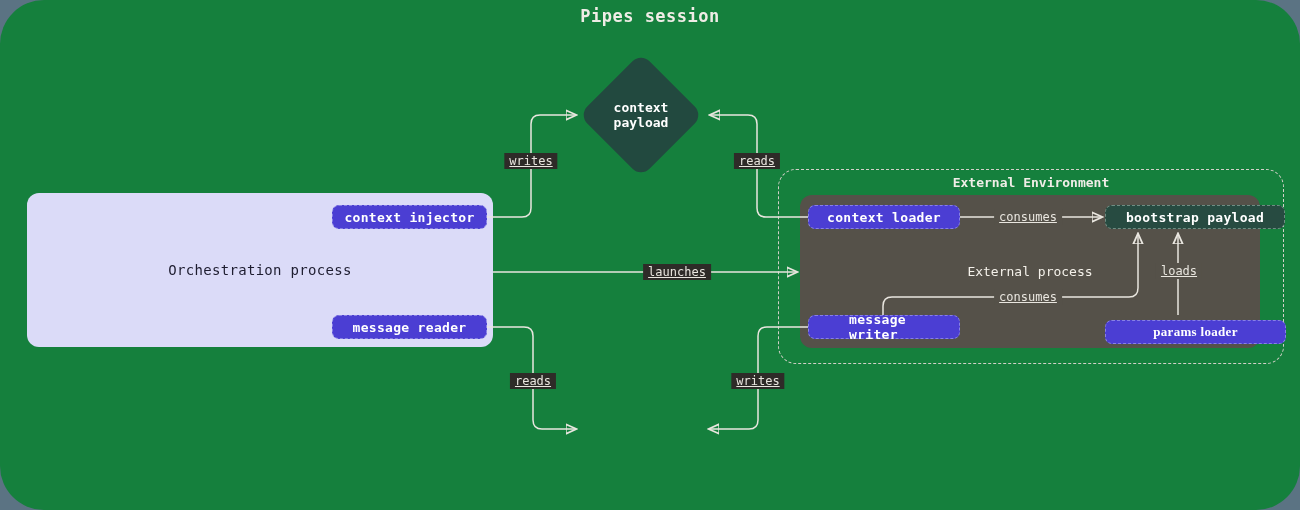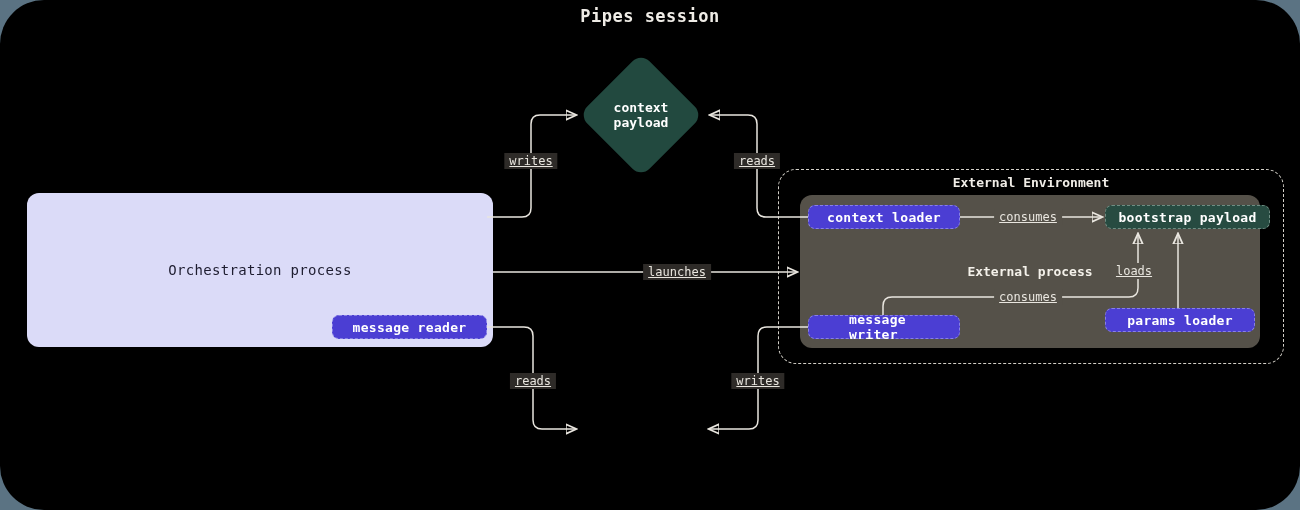--- a/index.html
+++ b/index.html
@@ -1,28 +1,28 @@
 <!DOCTYPE html>
 <html><head>
 <meta charset="utf-8">
 <style>
   html,body{margin:0;padding:0;background:#5b7383;font-family:"DejaVu Sans Mono","Liberation Mono",monospace;}
-  #canvas{position:relative;width:1300px;height:510px;background:#000000;border-radius:44px;overflow:hidden;margin:0 auto;}
+  #canvas{position:relative;width:1300px;height:510px;background:#15803d;border-radius:44px;overflow:hidden;margin:0 auto;}
   .title{position:absolute;top:6px;left:0;width:100%;text-align:center;color:#efece6;font-size:17px;font-weight:bold;letter-spacing:.5px;}
   
   .diamond{position:absolute;width:128px;height:128px;display:flex;align-items:center;justify-content:center;}
   .diamond .shape{position:absolute;left:20px;top:20px;width:88px;height:88px;background:#22493f;border-radius:12px;transform:rotate(45deg);}
   .diamond .dlabel{position:relative;z-index:2;width:82px;text-align:center;color:#fff;font-size:13px;font-weight:bold;line-height:15px;}
   
   .orch-box{position:absolute;left:27px;top:193px;width:466px;height:154px;background:#dbdbf8;border-radius:12px;display:flex;align-items:center;justify-content:center;}
   .orch-label{color:#1e1d30;font-size:14px;letter-spacing:.3px;}
   .env-box{position:absolute;left:778px;top:169px;width:506px;height:195px;border:1.5px dashed #d3d0c8;border-radius:18px;box-sizing:border-box;}
   .env-title{position:absolute;top:5px;left:0;width:100%;text-align:center;color:#f0ede7;font-size:13px;font-weight:bold;}
   .proc-box{position:absolute;left:800px;top:195px;width:460px;height:153px;background:#555149;border-radius:12px;display:flex;align-items:center;justify-content:center;}
-  .proc-label{color:#f4f1ea;font-size:13px;font-weight:bold;}
+  .proc-label{color:#f4f1ea;font-size:13px;font-weight:normal;}
   
   #wires{position:absolute;left:0;top:0;width:1300px;height:510px;pointer-events:none;}
   #wires path{fill:none;stroke:#e9e6df;stroke-width:1.5;}
   
   .chip{position:absolute;height:24px;box-sizing:border-box;background:#4b3ed3;border:1px dashed rgba(210,210,250,.45);border-radius:7px;color:#fff;font-size:13px;font-weight:bold;display:flex;align-items:center;justify-content:center;letter-spacing:.3px;}
   .chip.green{background:#274b41;border-color:rgba(220,240,230,.4);}
   
   .elabel{position:absolute;transform:translate(-50%,-50%);background:#2e2b28;color:#e9e6df;font-size:12px;padding:1px 5px;white-space:nowrap;text-decoration:underline;}
   .elabel.in-gray{background:#555149;}
 </style>
@@ -60,28 +60,29 @@
     <path d="M487,217 H522 Q531,217 531,208 V124 Q531,115 540,115 H576" marker-end="url(#arr)"></path>
     <path d="M808,217 H766 Q757,217 757,208 V124 Q757,115 748,115 H710" marker-end="url(#arr)"></path>
     <path d="M493,272 H797" marker-end="url(#arr)"></path>
     <path d="M487,327 H524 Q533,327 533,336 V420 Q533,429 542,429 H576" marker-end="url(#arr)"></path>
     <path d="M808,327 H767 Q758,327 758,336 V420 Q758,429 749,429 H709" marker-end="url(#arr)"></path>
     <path d="M960,217 H1102" marker-end="url(#arr)"></path>
     <path d="M883,315 V306 Q883,297 892,297 H1129 Q1138,297 1138,288 V234" marker-end="url(#arr)"></path>
     <path d="M1178,315 V234" marker-end="url(#arr)"></path>
   </svg>
 
+  <div class="chip" style="left:332px;top:205px;width:155px;">context injector</div>
   <div class="chip" style="left:332px;top:315px;width:155px;">message reader</div>
   <div class="chip" style="left:808px;top:205px;width:152px;">context loader</div>
-  <div class="chip green" style="left:1105px;top:205px;width:165px;">bootstrap payload</div>
+  <div class="chip green" style="left:1105px;top:205px;width:180px;">bootstrap payload</div>
   <div class="chip" style="left:808px;top:315px;width:152px;padding-left:40px;">message writer</div>
-  <div class="chip" style="left:1105px;top:308px;width:150px;">params loader</div>
+  <div class="chip" style="left:1105px;top:320px;width:181px;font-family:Liberation Serif, serif;">params loader</div>
 
   <div class="elabel" style="left:531px;top:161px;">writes</div>
   <div class="elabel" style="left:757px;top:161px;">reads</div>
   <div class="elabel" style="left:641px;top:272px;margin-left:36px;">launches</div>
   <div class="elabel" style="left:533px;top:381px;">reads</div>
   <div class="elabel" style="left:758px;top:381px;">writes</div>
   <div class="elabel in-gray" style="left:1028px;top:217px;">consumes</div>
   <div class="elabel in-gray" style="left:1028px;top:297px;">consumes</div>
-  <div class="elabel in-gray" style="left:1134px;top:271px;">loads</div>
+  <div class="elabel in-gray" style="left:1179px;top:271px;">loads</div>
 
 </div>
 
 </body></html>

